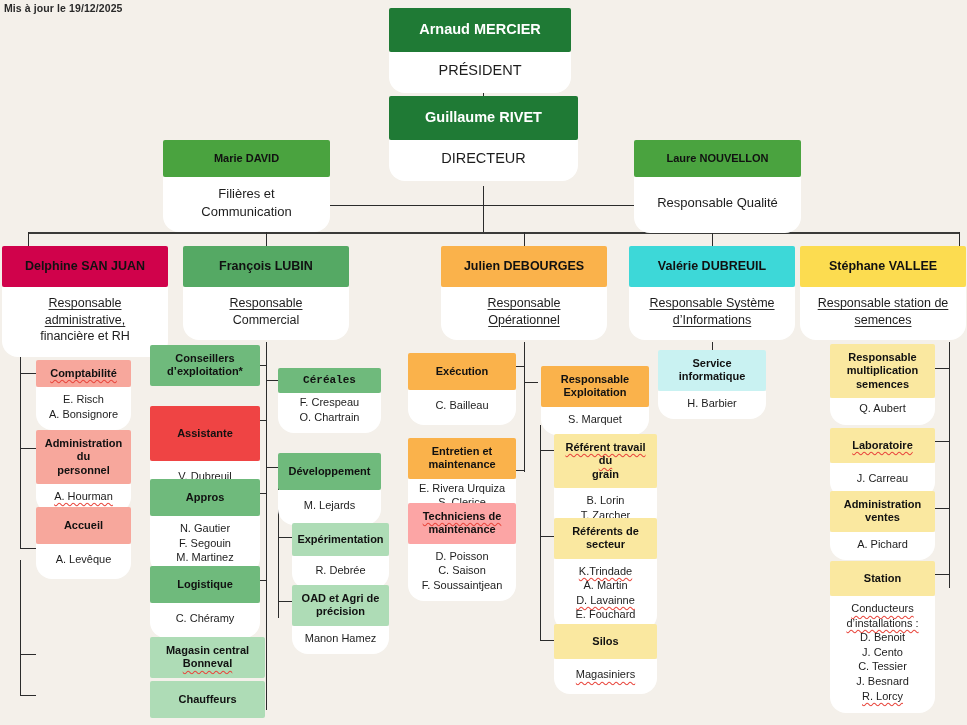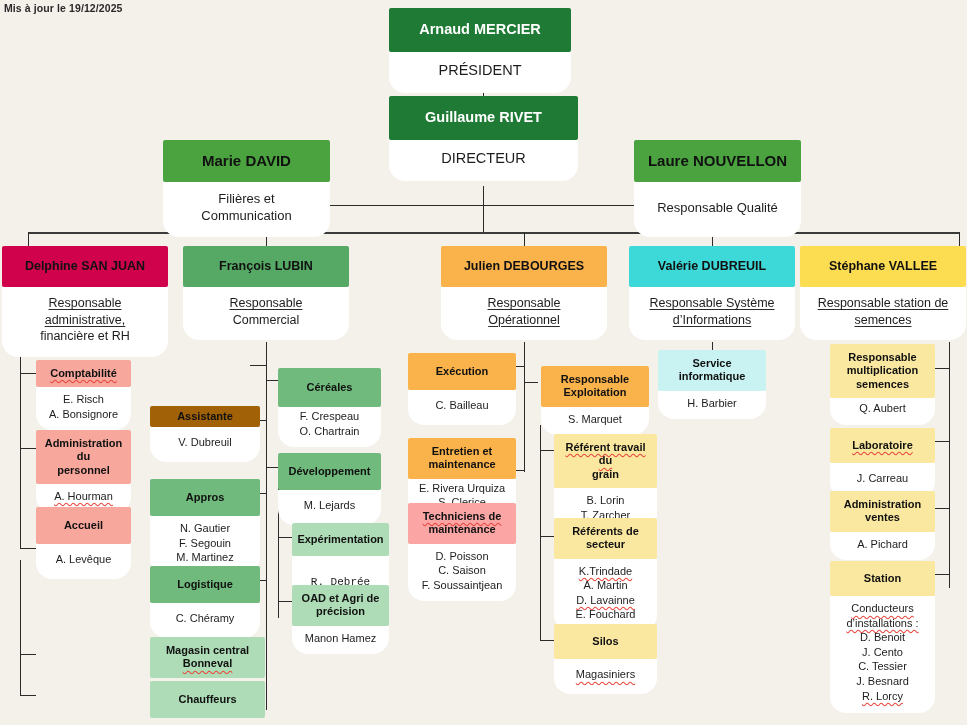--- a/index.html
+++ b/index.html
@@ -39,21 +39,21 @@
     line-height: 1.32;
     padding: 5px 4px 8px;
   }
   .card.noBody .hd { border-radius: 2px; }
 
   
   .tierA .hd { background: #1f7a35; color: #fff; font-size: 14.5px; padding: 13px 4px; border-radius: 2px;}
   .tierA .bd { font-size: 14.5px; padding: 9px 4px 13px; }
 
   
-  .tierB .hd { background: #4aa33f; font-size: 15px; padding: 12px 4px; border-radius: 2px;}
+  .tierB .hd { background: #4aa33f; font-size: 11px; padding: 12px 4px; border-radius: 2px;}
   .tierB .bd { font-size: 13px; padding: 8px 6px 12px; }
 
   
   .tierC .hd { font-size: 12.5px; padding: 13px 4px; border-radius: 2px; }
   .tierC .bd { font-size: 12.5px; padding: 8px 6px 12px; }
 
   
   .tierD .hd { font-size: 11px; padding: 7px 5px; border-radius: 2px; }
   .tierD .bd { font-size: 11px; padding: 5px 4px 9px; }
 
@@ -206,23 +206,29 @@
     </div>
   </div>
 
   <div class="card tierD" style="left:36px; top:507px; width:95px;">
     <div class="hd" style="background:#f7a79c; padding:12px 5px;">Accueil</div>
     <div class="bd" style="padding:8px 4px 12px;">
       <div>A. Levêque</div>
     </div>
   </div>
 
+  <div class="card tierD" style="left:150px; top:345px; width:110px;">
+    <div class="hd" style="background:#6fba7c; border-radius:2px;">
+      <div>Conseillers</div>
+      <div>d’exploitation*</div>
+    </div>
+  </div>
 
   <div class="card tierD" style="left:150px; top:406px; width:110px;">
-    <div class="hd" style="background:#a16207; padding:4px 5px;">Assistante</div>
+    <div class="hd" style="background:#ef4444; padding:21px 5px;">Assistante</div>
     <div class="bd" style="padding:8px 4px 12px;">
       <div>V. Dubreuil</div>
     </div>
   </div>
 
   <div class="card tierD" style="left:150px; top:479px; width:110px;">
     <div class="hd" style="background:#6fba7c; padding:12px 5px;">Appros</div>
     <div class="bd">
       <div>N. Gautier</div>
       <div>F. Segouin</div>
@@ -242,37 +248,37 @@
       <div>Magasin central</div>
       <div class="sq">Bonneval</div>
     </div>
   </div>
 
   <div class="card tierD noBody" style="left:150px; top:681px; width:115px;">
     <div class="hd" style="background:#aedcb6; padding:12px 5px;">Chauffeurs</div>
   </div>
 
   <div class="card tierD" style="left:278px; top:368px; width:103px;">
-    <div class="hd" style="background:#6fba7c; padding:13px 5px;">Céréales</div>
+    <div class="hd" style="background:#6fba7c; padding:6px 5px;font-family:Liberation Mono, monospace;">Céréales</div>
     <div class="bd" style="padding:2px 4px 9px;">
       <div>F. Crespeau</div>
       <div>O. Chartrain</div>
     </div>
   </div>
 
   <div class="card tierD" style="left:278px; top:453px; width:103px;">
     <div class="hd" style="background:#6fba7c; padding:12px 5px;">Développement</div>
     <div class="bd" style="padding:8px 4px 12px;">
       <div>M. Lejards</div>
     </div>
   </div>
 
   <div class="card tierD" style="left:292px; top:523px; width:97px;">
     <div class="hd" style="background:#aedcb6; padding:10px 5px;">Expérimentation</div>
-    <div class="bd" style="padding:19px 4px 11px;font-family:Liberation Mono, monospace;">
+    <div class="bd" style="padding:7px 4px 11px;">
       <div>R. Debrée</div>
     </div>
   </div>
 
   <div class="card tierD" style="left:292px; top:585px; width:97px;">
     <div class="hd" style="background:#aedcb6;">
       <div>OAD et Agri de</div>
       <div>précision</div>
     </div>
     <div class="bd">

